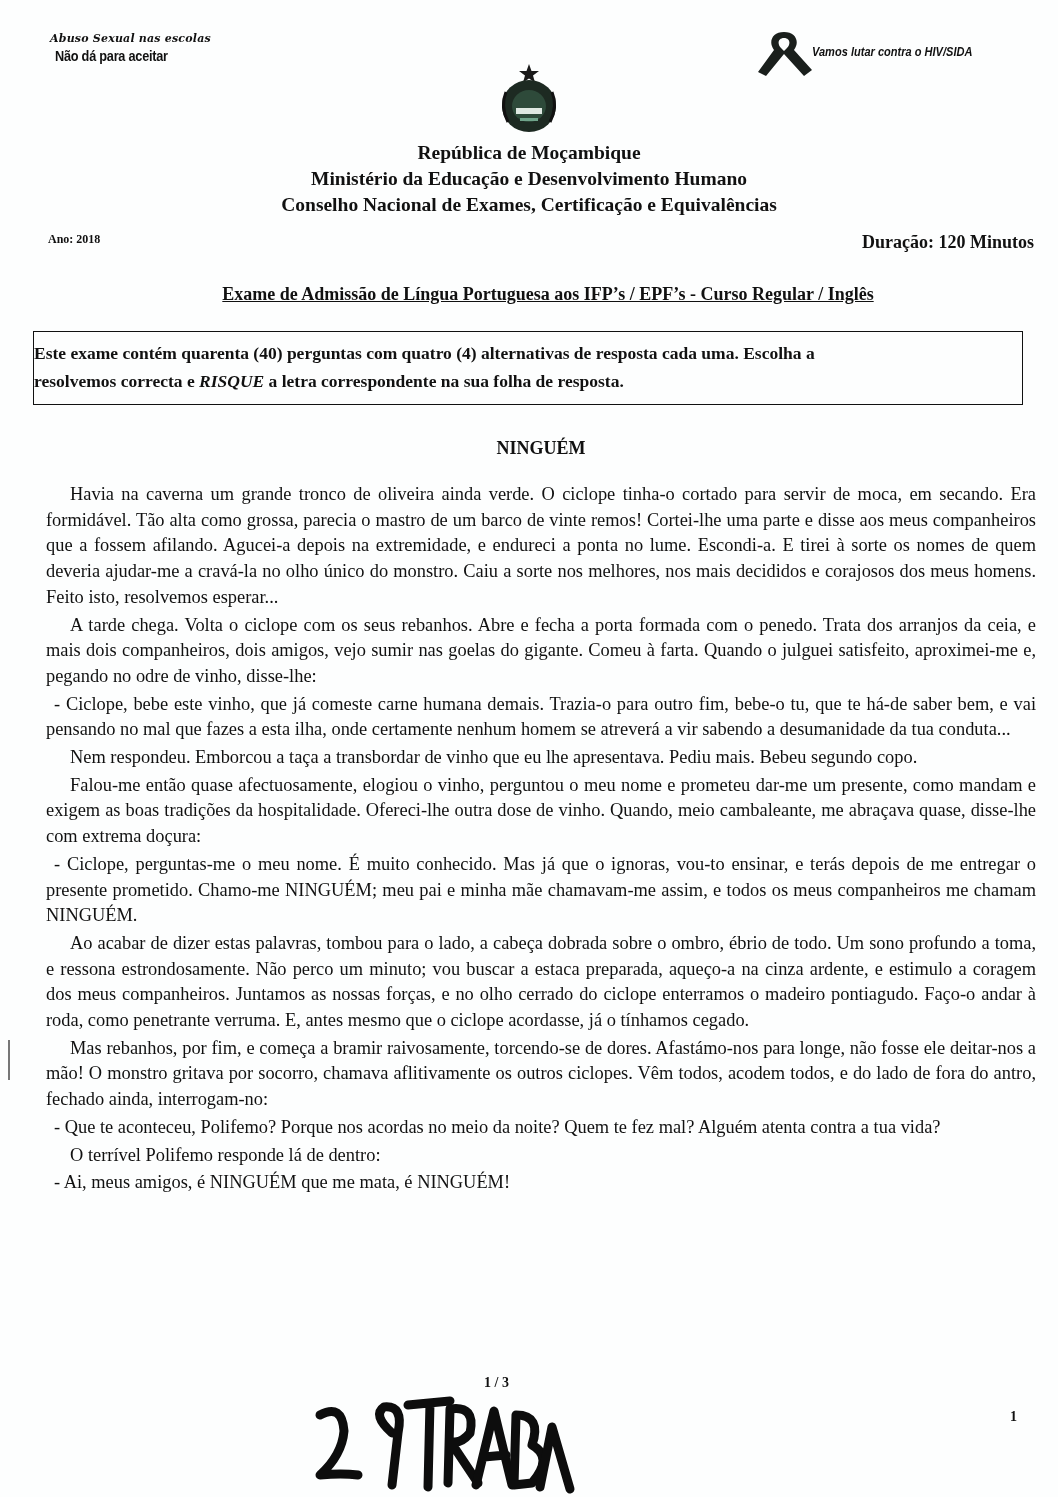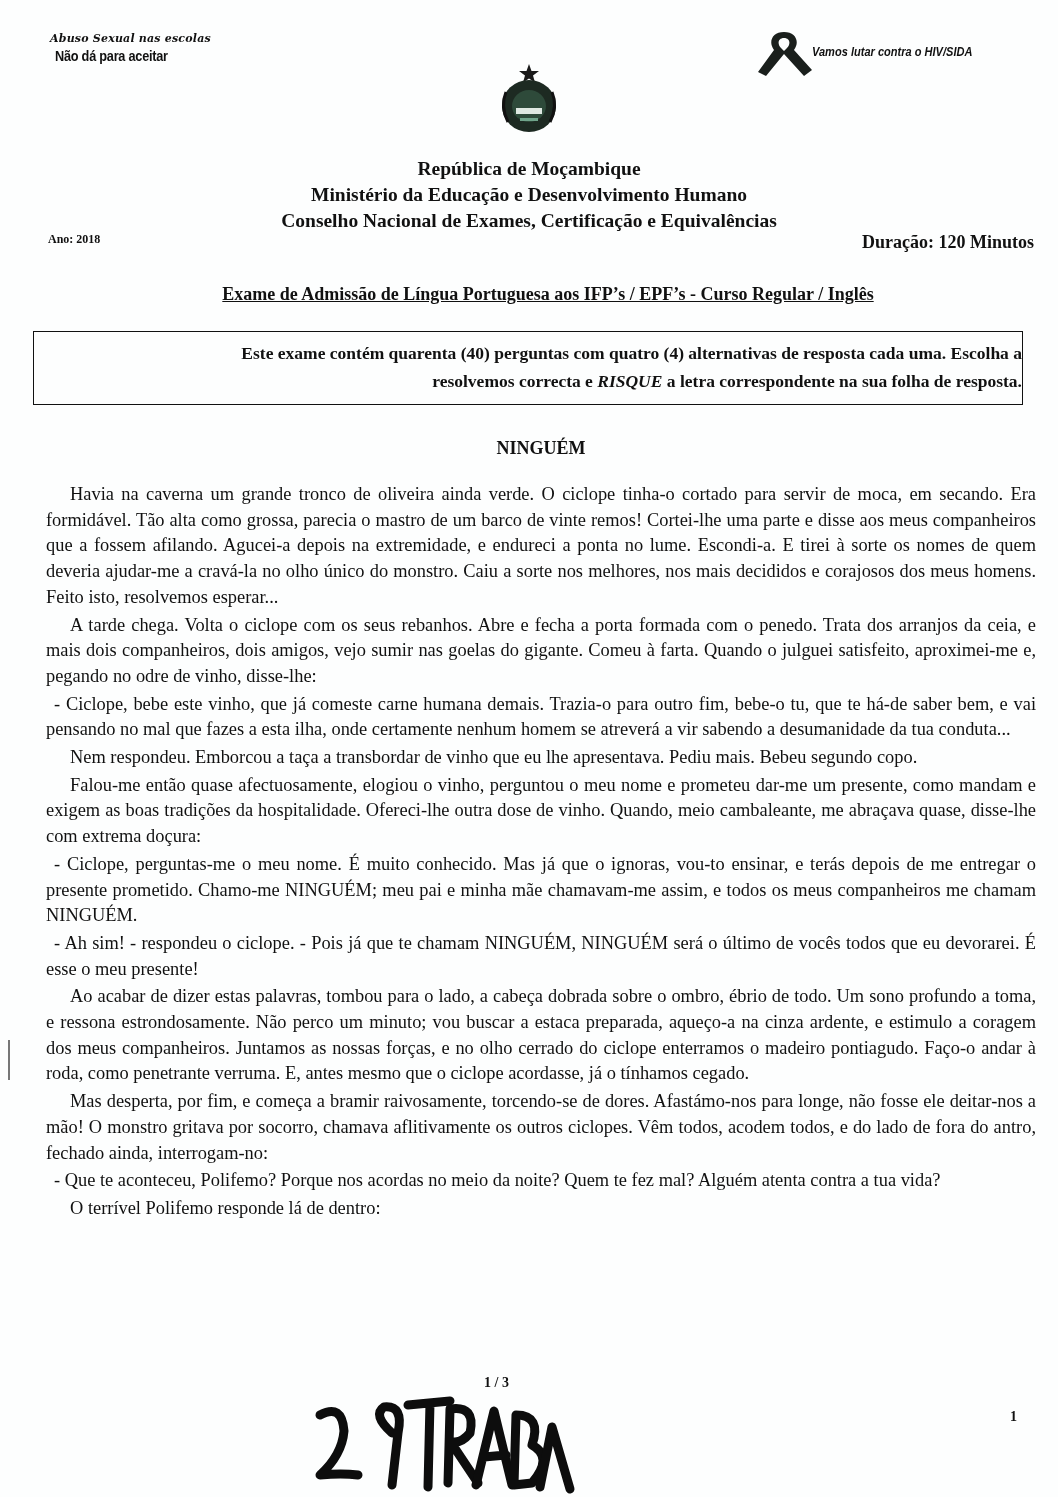--- a/index.html
+++ b/index.html
@@ -70,21 +70,20 @@
     }
     .header-lines {
       position: absolute;
       left: 0;
       width: 1058px;
       top: 140px;
       text-align: center;
       font-weight: bold;
       font-size: 19.5px;
       line-height: 26px;
-      margin-top: 16px;
     }
     .meta-left {
       position: absolute;
       left: 48px;
       top: 232px;
       font-weight: bold;
       font-size: 12px;
     }
     .meta-right {
       position: absolute;
@@ -104,21 +103,21 @@
       text-decoration: underline;
     }
     .instructions-box {
       position: absolute;
       left: 33px;
       top: 331px;
       width: 990px;
       height: 74px;
       border: 1.5px solid #111;
       box-sizing: border-box;
-      text-align: right;
+      text-align: left;
       font-weight: bold;
       font-size: 17.5px;
       line-height: 28px;
       padding-top: 7px;
     }
     .passage-title {
       position: absolute;
       left: 0;
       width: 1082px;
       top: 438px;
@@ -217,25 +216,25 @@
 
 <div class="passage-title">NINGUÉM</div>
 
 <div class="passage">
   <p>Havia na caverna um grande tronco de oliveira ainda verde. O ciclope tinha-o cortado para servir de moca, em secando. Era formidável. Tão alta como grossa, parecia o mastro de um barco de vinte remos! Cortei-lhe uma parte e disse aos meus companheiros que a fossem afilando. Agucei-a depois na extremidade, e endureci a ponta no lume. Escondi-a. E tirei à sorte os nomes de quem deveria ajudar-me a cravá-la no olho único do monstro. Caiu a sorte nos melhores, nos mais decididos e corajosos dos meus homens. Feito isto, resolvemos esperar...</p>
   <p>A tarde chega. Volta o ciclope com os seus rebanhos. Abre e fecha a porta formada com o penedo. Trata dos arranjos da ceia, e mais dois companheiros, dois amigos, vejo sumir nas goelas do gigante. Comeu à farta. Quando o julguei satisfeito, aproximei-me e, pegando no odre de vinho, disse-lhe:</p>
   <p class="dialog">- Ciclope, bebe este vinho, que já comeste carne humana demais. Trazia-o para outro fim, bebe-o tu, que te há-de saber bem, e vai pensando no mal que fazes a esta ilha, onde certamente nenhum homem se atreverá a vir sabendo a desumanidade da tua conduta...</p>
   <p>Nem respondeu. Emborcou a taça a transbordar de vinho que eu lhe apresentava. Pediu mais. Bebeu segundo copo.</p>
   <p>Falou-me então quase afectuosamente, elogiou o vinho, perguntou o meu nome e prometeu dar-me um presente, como mandam e exigem as boas tradições da hospitalidade. Ofereci-lhe outra dose de vinho. Quando, meio cambaleante, me abraçava quase, disse-lhe com extrema doçura:</p>
   <p class="dialog">- Ciclope, perguntas-me o meu nome. É muito conhecido. Mas já que o ignoras, vou-to ensinar, e terás depois de me entregar o presente prometido. Chamo-me NINGUÉM; meu pai e minha mãe chamavam-me assim, e todos os meus companheiros me chamam NINGUÉM.</p>
-  <p class="dialog">- Ah sim! - respondeu o ciclope. - Pois já que te chamam NINGUÉM, NINGUÉM será o último de vocês todos que eu devorarei. É esse o meu presente!</p>
   <p>Ao acabar de dizer estas palavras, tombou para o lado, a cabeça dobrada sobre o ombro, ébrio de todo. Um sono profundo a toma, e ressona estrondosamente. Não perco um minuto; vou buscar a estaca preparada, aqueço-a na cinza ardente, e estimulo a coragem dos meus companheiros. Juntamos as nossas forças, e no olho cerrado do ciclope enterramos o madeiro pontiagudo. Faço-o andar à roda, como penetrante verruma. E, antes mesmo que o ciclope acordasse, já o tínhamos cegado.</p>
-  <p>Mas desperta, por fim, e começa a bramir raivosamente, torcendo-se de dores. Afastámo-nos para longe, não fosse ele deitar-nos a mão! O monstro gritava por socorro, chamava aflitivamente os outros ciclopes. Vêm todos, acodem todos, e do lado de fora do antro, fechado ainda, interrogam-no:</p>
+  <p>Mas rebanhos, por fim, e começa a bramir raivosamente, torcendo-se de dores. Afastámo-nos para longe, não fosse ele deitar-nos a mão! O monstro gritava por socorro, chamava aflitivamente os outros ciclopes. Vêm todos, acodem todos, e do lado de fora do antro, fechado ainda, interrogam-no:</p>
   <p class="dialog">- Que te aconteceu, Polifemo? Porque nos acordas no meio da noite? Quem te fez mal? Alguém atenta contra a tua vida?</p>
   <p>O terrível Polifemo responde lá de dentro:</p>
+  <p class="dialog">- Ai, meus amigos, é NINGUÉM que me mata, é NINGUÉM!</p>
 </div>
 
 <div class="scan-mark"></div>
 
 <svg class="handwriting" viewBox="0 0 300 122">
   <title>29TRABAHOS</title>
   <g stroke="#0d0d0d" stroke-width="9" fill="none" stroke-linecap="round" stroke-linejoin="round">
     <path d="M40 40 Q62 28 64 56 Q62 80 40 100 Q62 98 78 100"></path>
     <path d="M112 58 Q92 40 104 32 Q124 30 118 58 L112 110"></path>
     <path d="M128 30 L170 26 M150 28 L148 112"></path>

